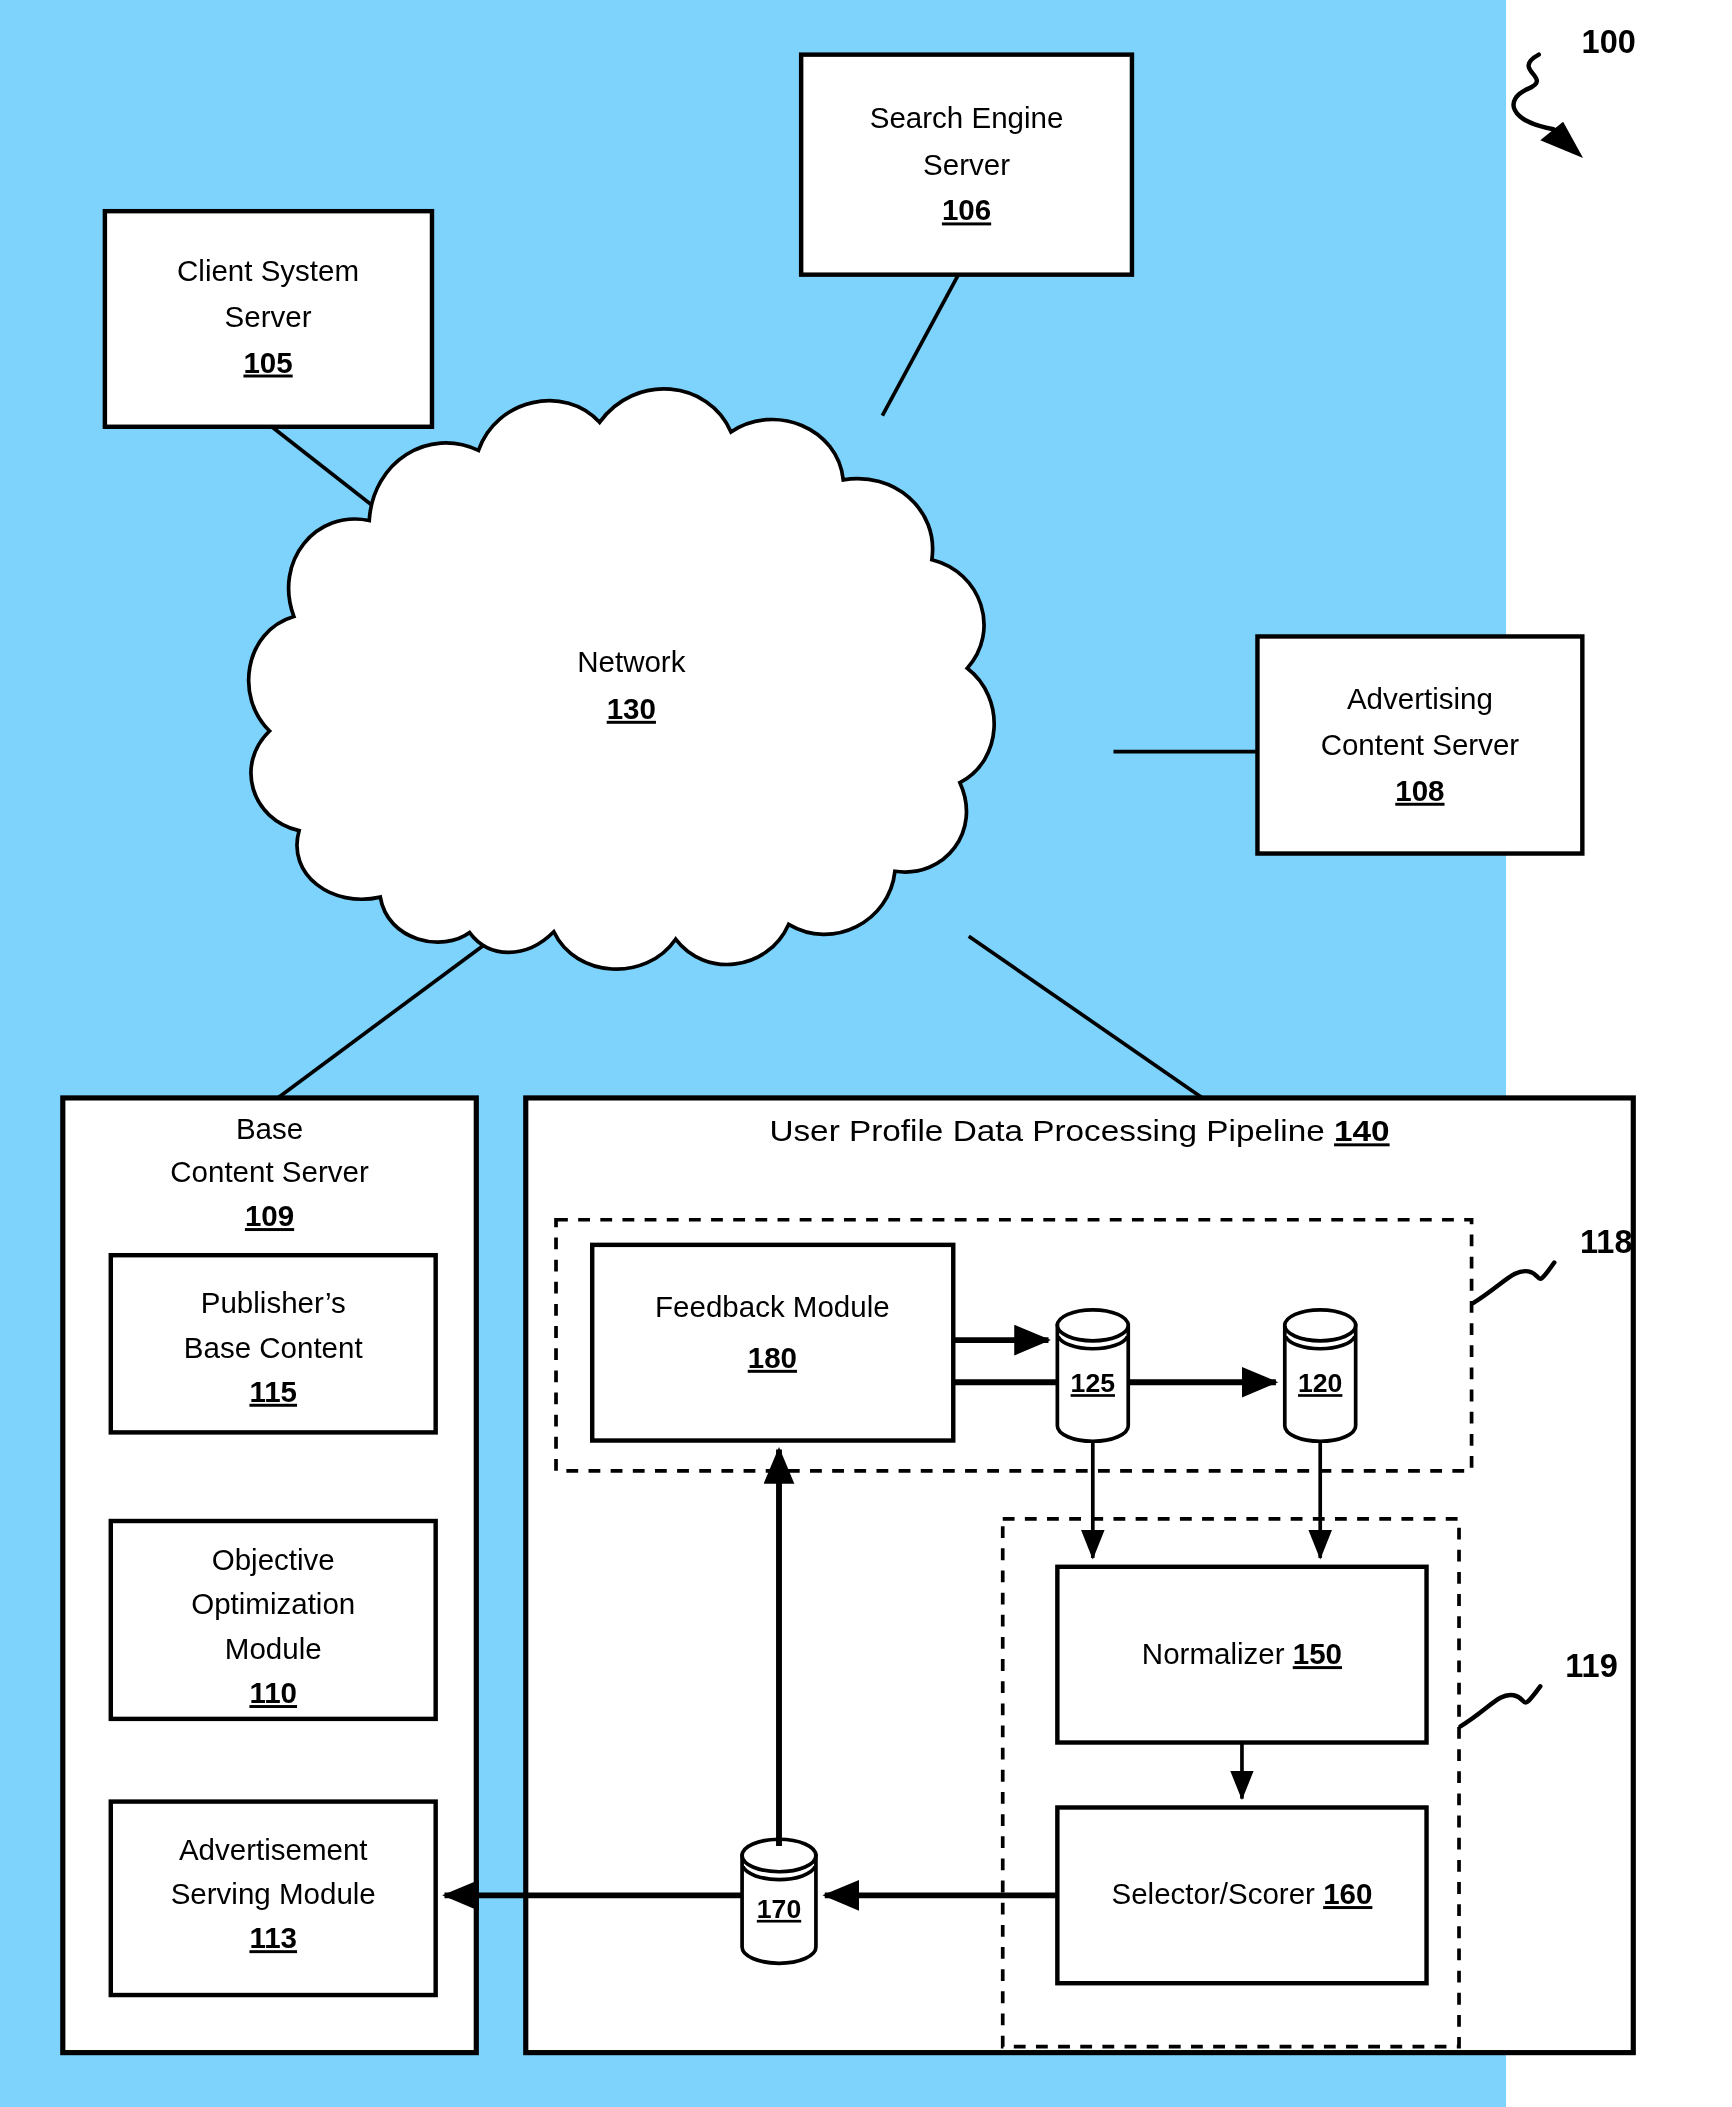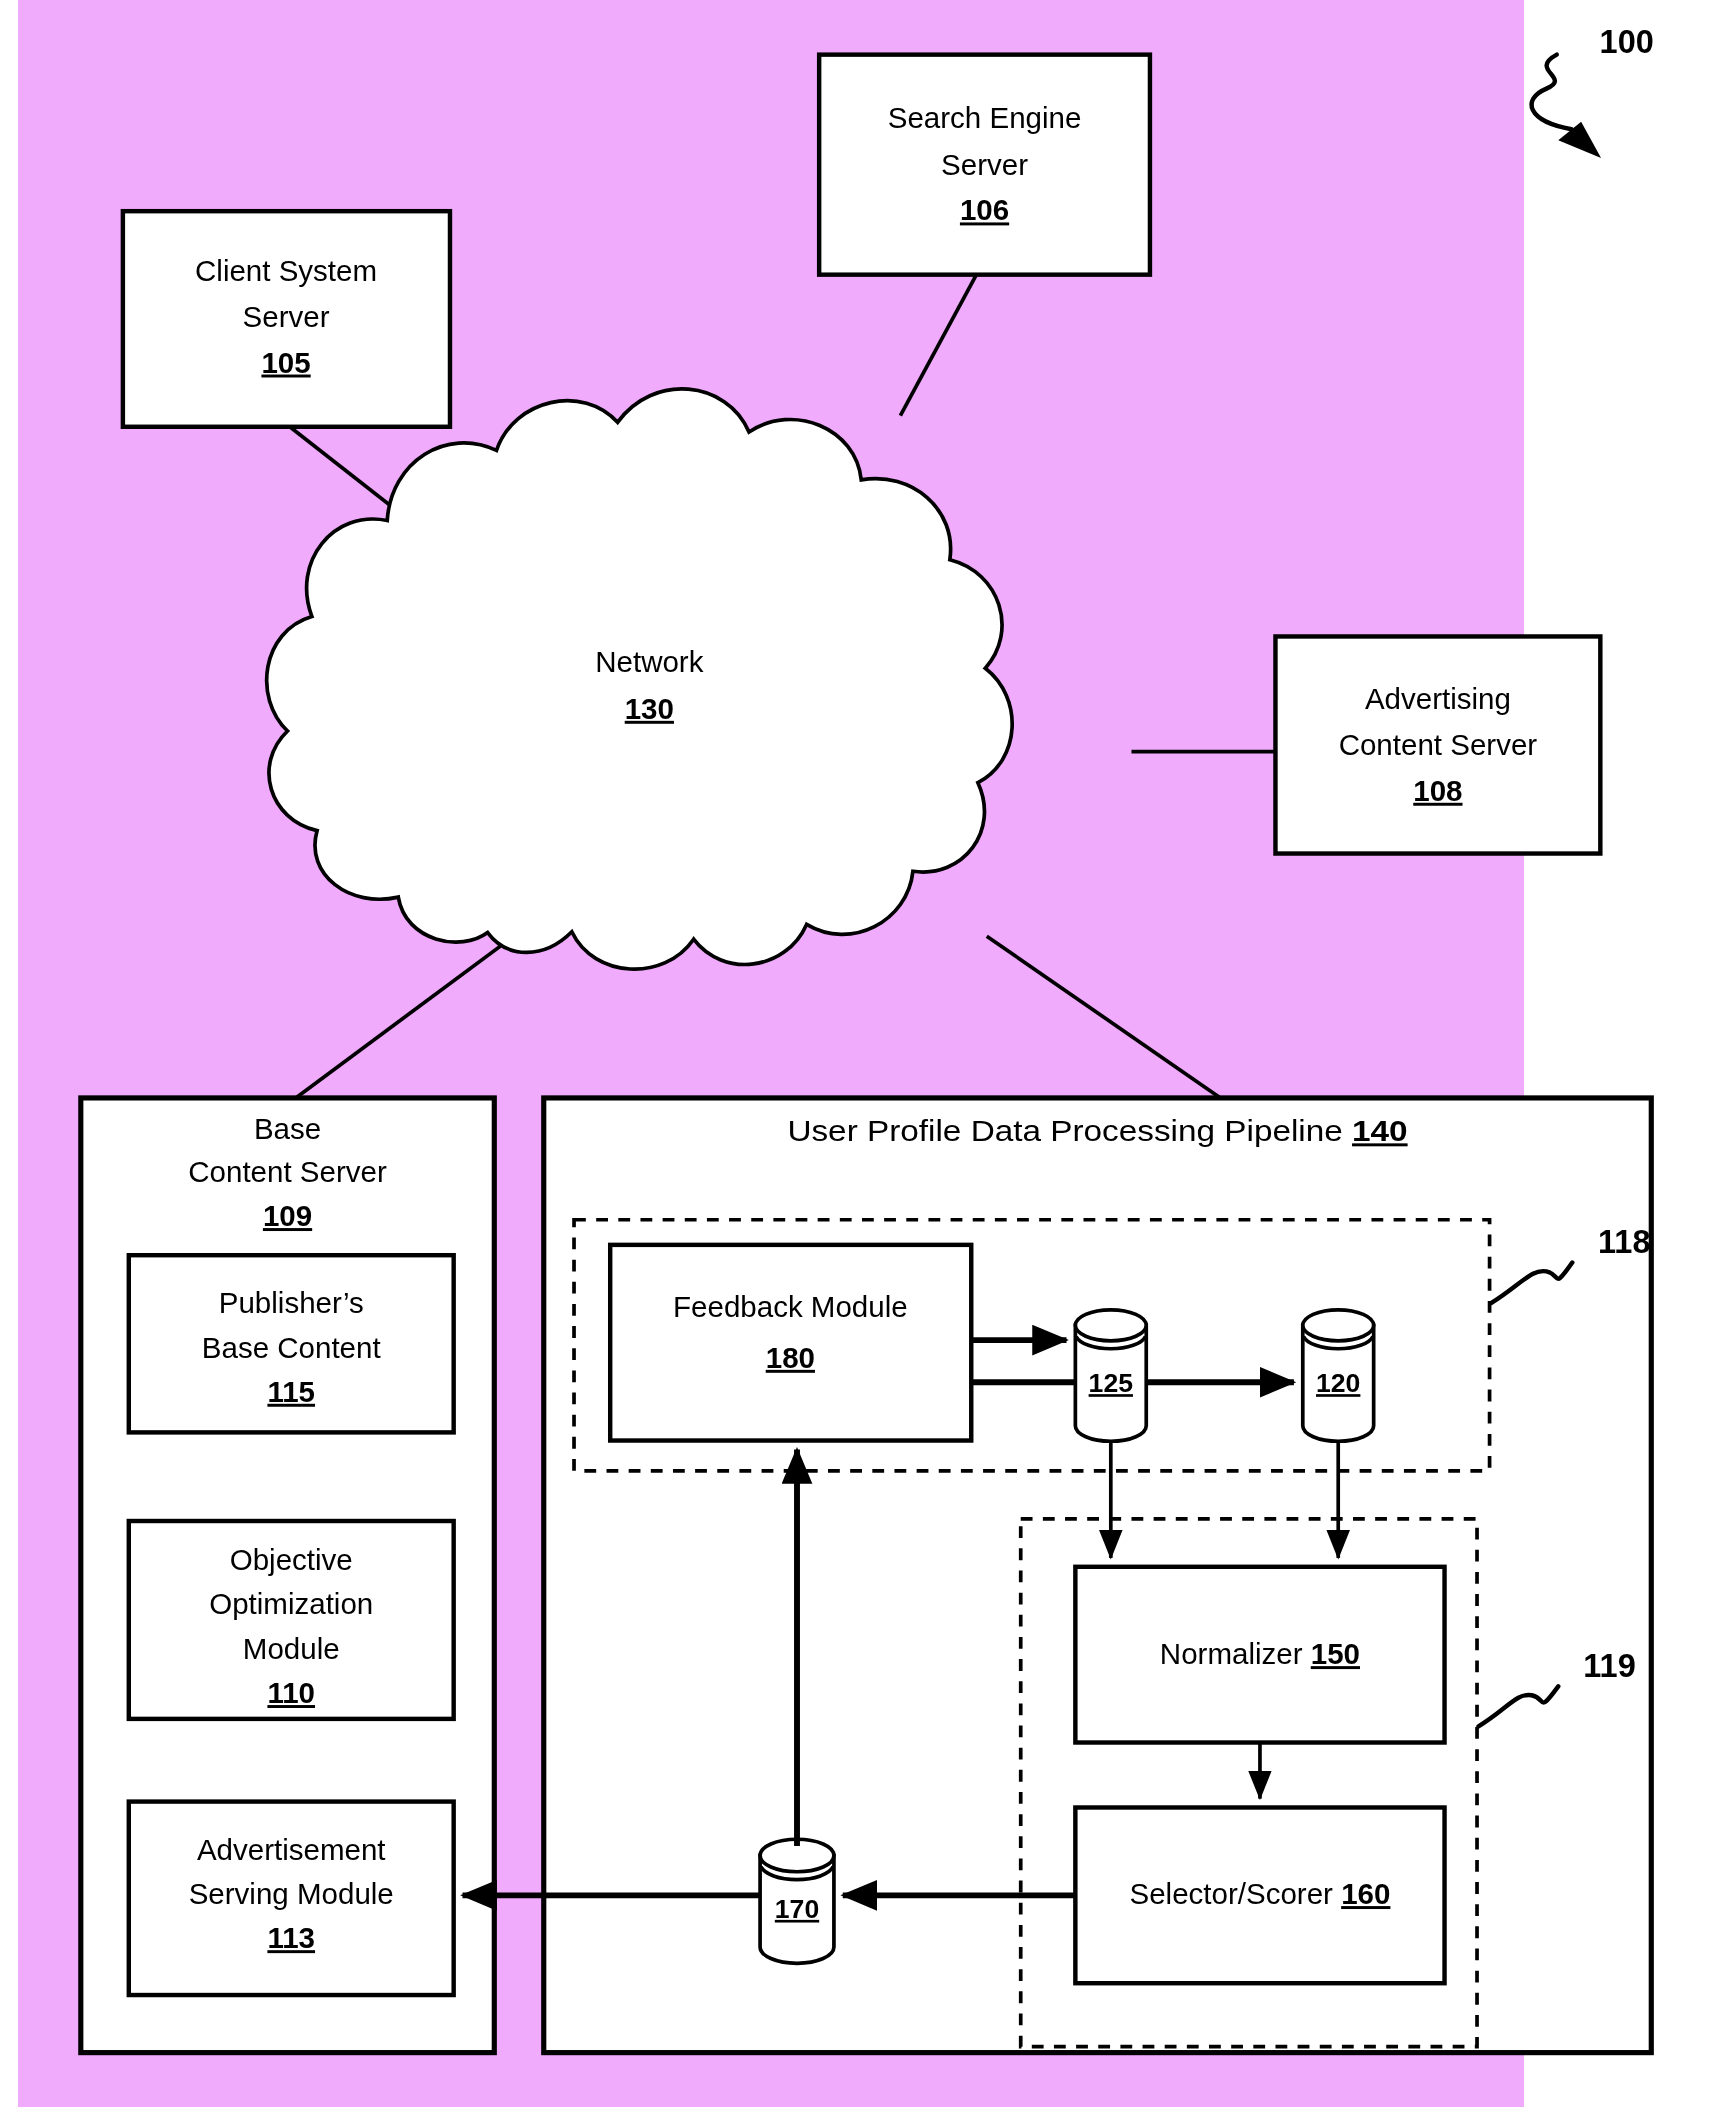--- a/index.html
+++ b/index.html
@@ -11,22 +11,21 @@
   body {
     width: 1733px;
     height: 2108px;
     font-family: "Liberation Sans", sans-serif;
     overflow: hidden;
   }
   #diagram-root {
     position: relative;
     width: 1506px;
     height: 2108px;
-    background: #f0abfc;
-    margin-left: 18px;
+    background: #7dd3fc;
   }
   svg#figure {
     display: block;
     width: 1733px;
     height: 2108px;
   }
   .box-stroke {
     fill: #ffffff;
     stroke: #000000;
     stroke-width: 6;

